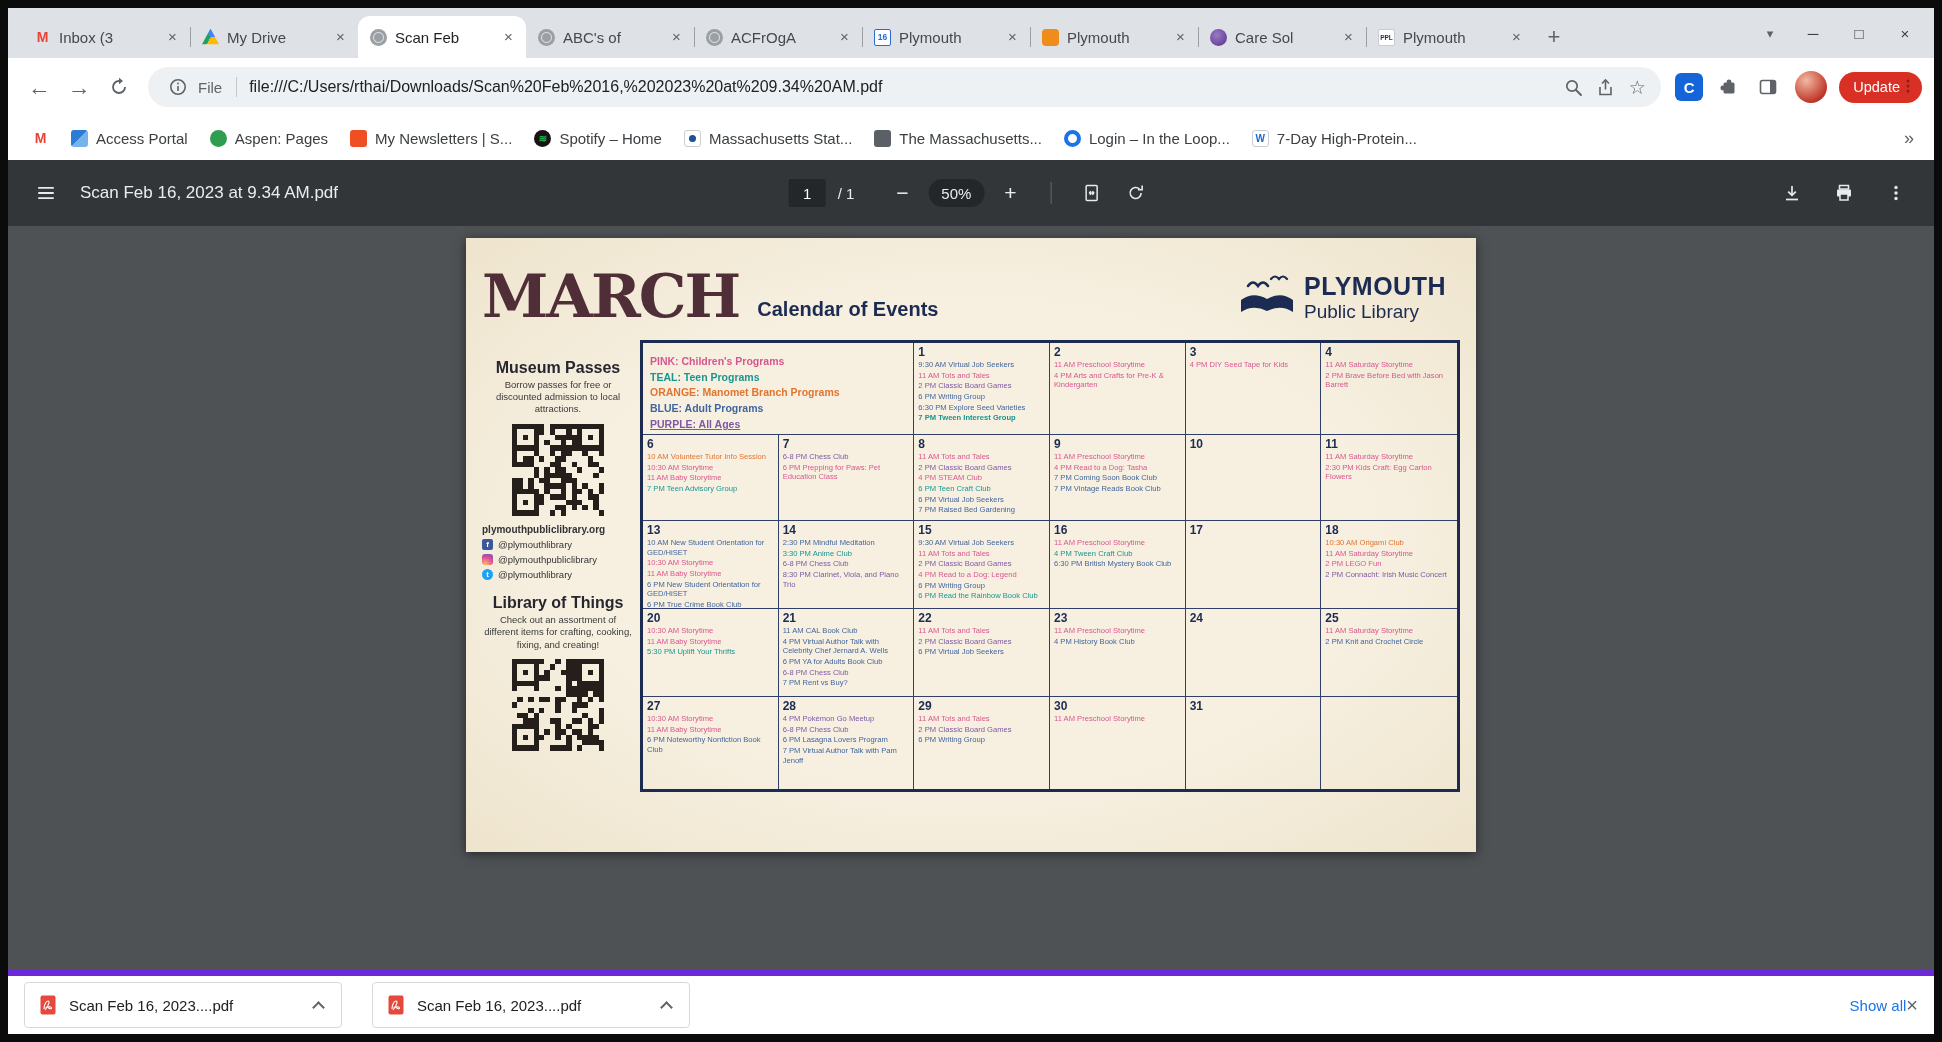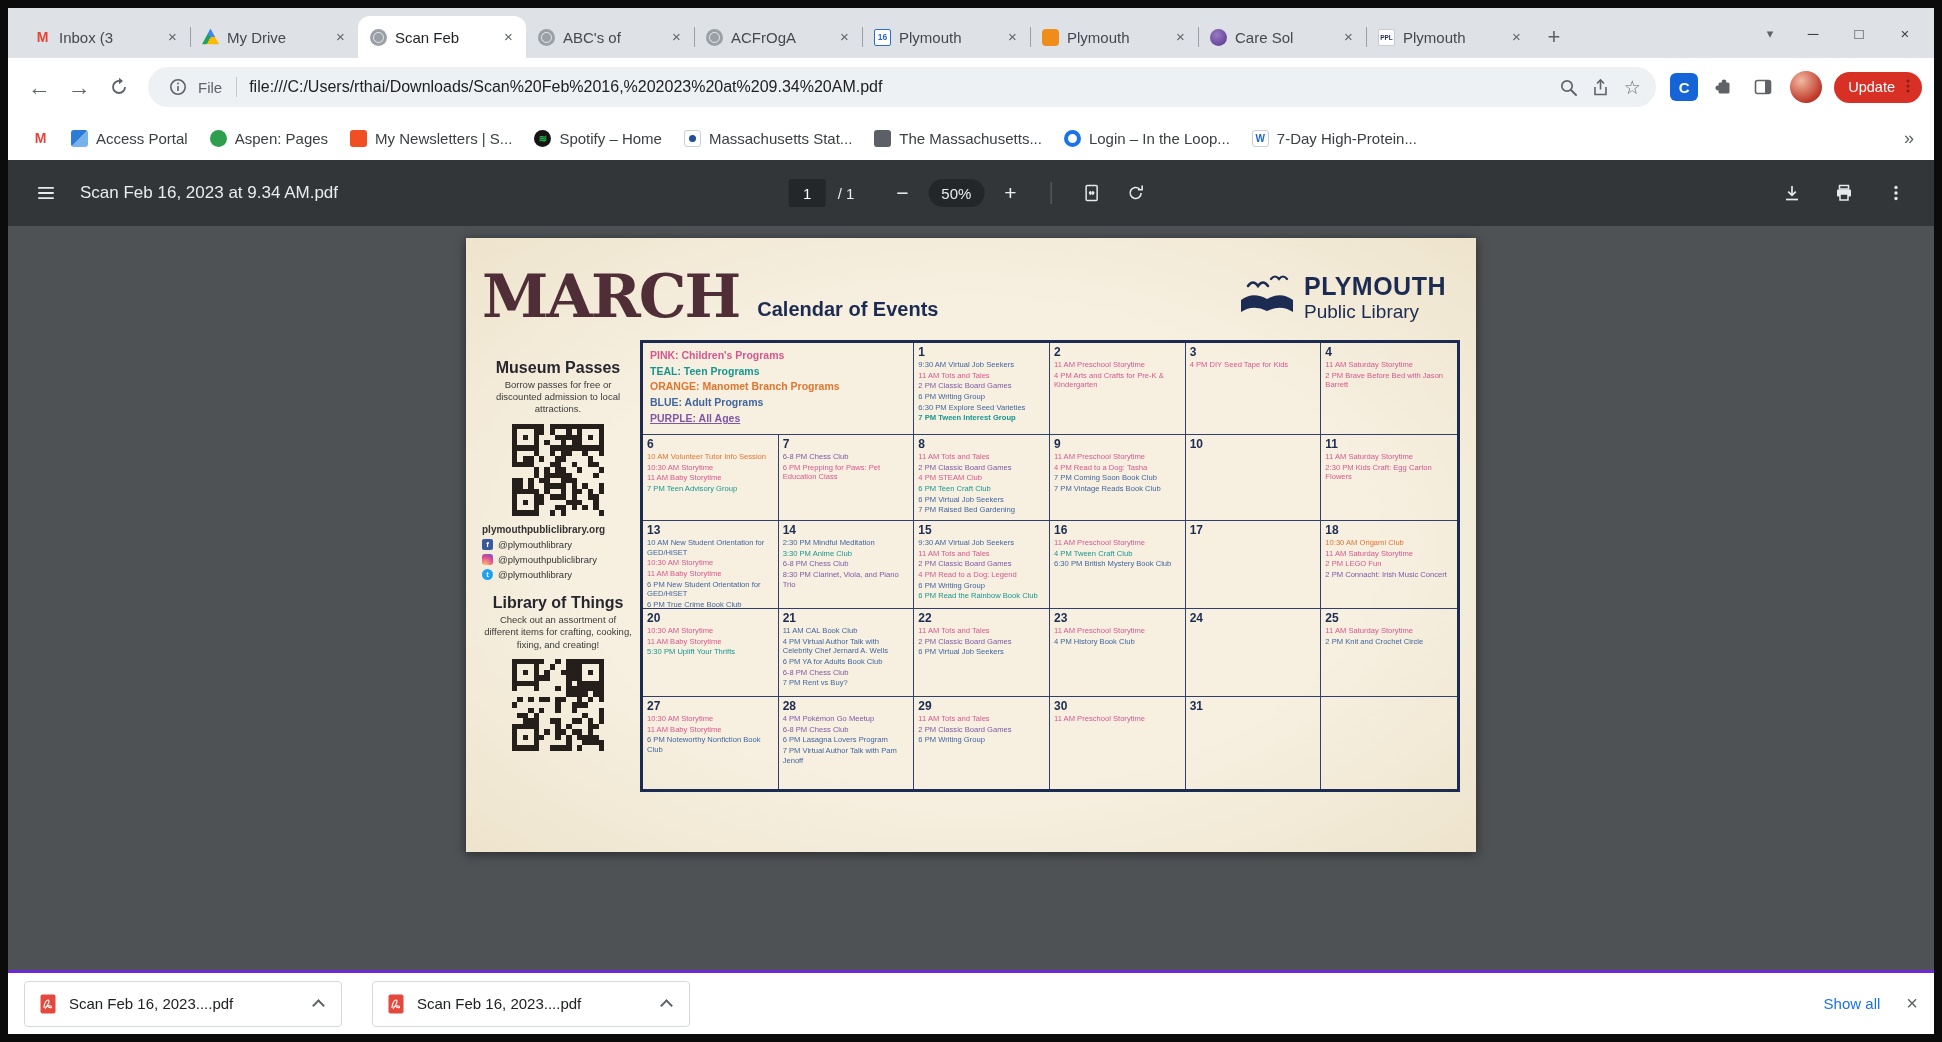--- a/index.html
+++ b/index.html
@@ -32,21 +32,21 @@
   
   .toolbar{height:58px;background:#fff;display:flex;align-items:center;padding:0 12px;gap:2px;flex:none}
   .tbtn{width:38px;height:38px;border-radius:50%;display:flex;align-items:center;justify-content:center;color:#5f6368;font-size:23px;flex:none}
   .omnibox{flex:1;min-width:0;height:40px;background:#eef1f4;border-radius:20px;display:flex;align-items:center;padding:0 8px 0 14px;margin:0 8px}
   .omni-ic{width:32px;height:32px;display:flex;align-items:center;justify-content:center;color:#5f6368;flex:none;font-size:19px}
   .omni-label{color:#5f6368;font-size:15px;margin:0 2px 0 4px}
   .omni-div{width:1px;height:20px;background:#c4c7cb;margin:0 12px;flex:none}
   .omni-url{flex:1;color:#202124;font-size:16px;white-space:nowrap;overflow:hidden;text-overflow:ellipsis}
   .ext-c{width:28px;height:28px;border-radius:6px;background:#1565d8;color:#fff;font-size:15px;font-weight:bold;display:flex;align-items:center;justify-content:center;margin:0 4px;flex:none}
   .avatar{width:32px;height:32px;border-radius:50%;background:radial-gradient(circle at 35% 30%,#f2b9a1,#c0392b 70%,#7e241b);margin:0 6px;flex:none}
-  .update-pill{height:31px;border-radius:16px;background:var(--update-red,#d93025);color:#fff;display:flex;align-items:center;gap:5px;padding:0 6px 0 14px;font-size:14.5px;flex:none;margin-left:4px}
+  .update-pill{height:31px;border-radius:16px;background:var(--update-red,#d93025);color:#fff;display:flex;align-items:center;padding:0 6px 0 14px;font-size:14.5px;flex:none;margin-left:4px}
 
   
   .bookmarks{height:44px;background:#fff;display:flex;align-items:center;padding:0 14px;flex:none}
   .bm-items{display:flex;align-items:center;gap:2px}
   .bm{display:flex;align-items:center;gap:8px;padding:6px 10px;border-radius:8px;font-size:15px;color:#3c4043;white-space:nowrap}
   .bi{width:17px;height:17px;flex:none;display:flex;align-items:center;justify-content:center;font-weight:bold;border-radius:3px;font-size:10px;color:#fff}
   .bi-gmail{color:#ea4335;background:transparent;font-size:14px}
   .bi-portal{background:linear-gradient(135deg,#2c7cd6 50%,#77b2ea 50%)}
   .bi-aspen{background:#2e9e4f;border-radius:50%}
   .bi-newsletter{background:#f04e23}
@@ -95,33 +95,33 @@
 
   .calendar{flex:1;padding-top:14px}
   .cal-head{display:grid;grid-template-columns:repeat(6,1fr);padding:0 3px}
   .cal-h{font-weight:bold;color:#1c2b52;font-size:17px;font-variant:small-caps;letter-spacing:1px;padding-left:2px}
   .cal-grid{display:grid;grid-template-columns:repeat(6,1fr);grid-template-rows:92px 86px 88px 88px 92px;border:3px solid #1c2b52;margin-top:3px;background:transparent}
   .cal-cell{border-right:1px solid #31406b;border-bottom:1px solid #31406b;padding:2px 3px 2px 4px;overflow:hidden}
   .cal-cell.last-col{border-right:none}
   .cal-cell.last-row{border-bottom:none}
   .day-num{font-size:12px;font-weight:bold;color:#1c2b52}
   .evt{font-size:7.6px;line-height:1.28;margin-top:1px}
-  .legend{padding:5px 7px}
+  .legend{padding:11px 7px}
   .legend-line{font-size:10.5px;font-weight:bold;line-height:1.5;white-space:nowrap}
   .legend-line.u{text-decoration:underline}
 
   
-  .dlbar{height:64px;background:#fff;border-top:3px solid #6d28d9;display:flex;align-items:center;padding:8px 16px;flex:none}
+  .dlbar{height:64px;background:#fff;border-top:6px solid #6d28d9;display:flex;align-items:center;padding:8px 16px;flex:none}
   .dl-items{display:flex;align-items:center;gap:30px}
   .dl-chip{display:flex;align-items:center;gap:10px;width:318px;height:46px;border:1px solid #d6d9dc;border-radius:4px;padding:0 12px;background:#fff}
   .dl-ic{width:22px;height:22px;flex:none;display:flex}
   .dl-name{flex:1;font-size:15px;color:#202124;white-space:nowrap;overflow:hidden}
   .chev-wrap{width:22px;height:22px;display:flex;align-items:center;justify-content:center;flex:none}
   .chev-up{width:9px;height:9px;border-left:2.2px solid #5f6368;border-top:2.2px solid #5f6368;transform:rotate(45deg);display:block;margin-top:4px}
-  .dl-right{margin-left:auto;display:flex;align-items:center;gap:26px}
+  .dl-right{margin-left:auto;display:flex;align-items:center;}
   .show-all{color:var(--accent-blue,#1a73e8);font-size:15px;white-space:nowrap}
   .dl-close{color:#5f6368;font-size:20px}
 </style>
 </head>
 <body>
 
 <div class="screen">
 
   <div class="tabstrip">
     <div class="tabs" id="tabs">

